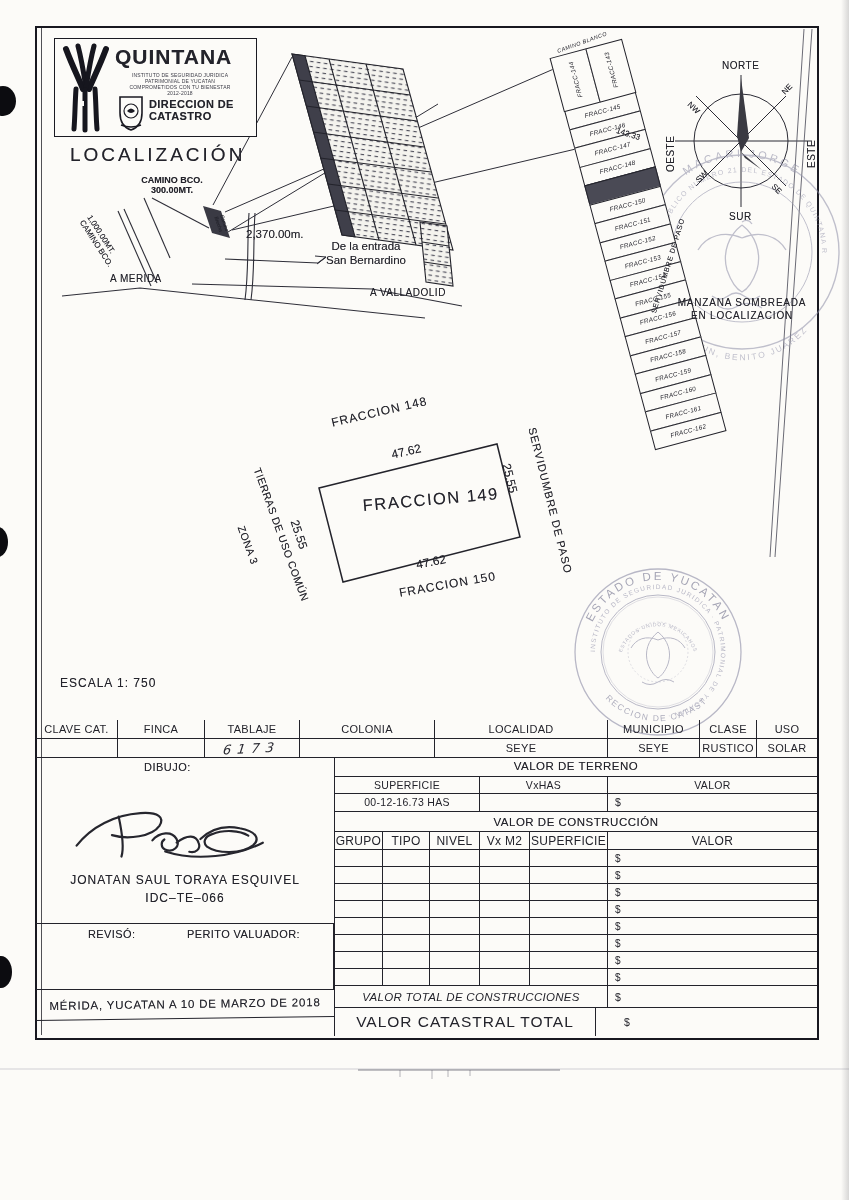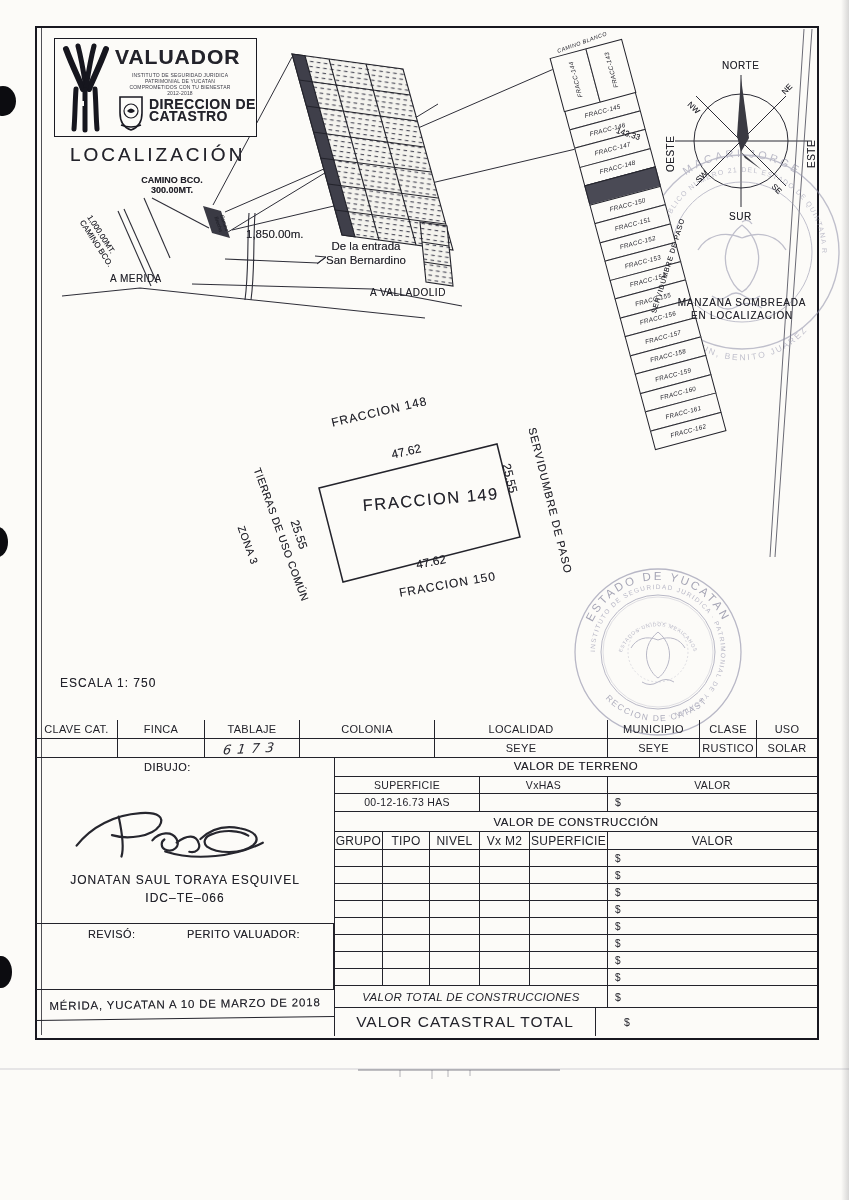--- a/index.html
+++ b/index.html
@@ -9,21 +9,21 @@
   .ink{color:#23232b;text-shadow:0 0 .5px rgba(30,30,40,.45);}
   #frame{position:absolute;left:35px;top:26px;width:780px;height:1010px;border:2.5px solid #181820;}
   #frame-inner-left{position:absolute;left:41px;top:27px;width:1px;height:1008px;background:rgba(24,24,32,.75);}
   .punch{position:absolute;background:#0c0c10;border-radius:50%;}
   .edge-shade{position:absolute;right:0;top:0;width:8px;height:100%;
       background:linear-gradient(to right,rgba(0,0,0,0),rgba(120,120,125,.28));}
   
   #logo-box{position:absolute;left:54px;top:38px;width:201px;height:97px;border:1.5px solid #1a1a22;background:#fcfbf8;}
   .logo-title{position:absolute;left:60px;top:6px;font-size:21px;font-weight:bold;letter-spacing:1px;}
   .logo-sub{position:absolute;left:56px;top:33px;width:138px;text-align:center;font-size:5px;line-height:6px;letter-spacing:.2px;color:#3a3a45;}
-  .dept{position:absolute;left:94px;top:59px;font-size:14px;font-weight:bold;line-height:12px;letter-spacing:.4px;}
+  .dept{position:absolute;left:94px;top:59px;font-size:11px;font-weight:bold;line-height:12px;letter-spacing:.4px;}
   
   .sec-title{position:absolute;left:70px;top:144px;font-size:19px;letter-spacing:3px;}
   
   .lbl{white-space:nowrap;}
   .rot{transform-origin:0 0;}
   
   #strip{position:absolute;left:550px;top:58px;width:74px;transform:rotate(-15deg);transform-origin:0 0;}
   #strip-camino{position:absolute;left:-2px;top:-10px;width:100%;text-align:center;font-size:5.5px;
       letter-spacing:.5px;font-style:italic;transform:rotate(-5deg);}
   #strip-top{display:flex;height:55px;}
@@ -192,21 +192,21 @@
         <path d="M20,3 C24,18 26,32 28,45" stroke-width="5"></path>
         <path d="M48,6 C42,22 36,34 31,46" stroke-width="6"></path>
         <path d="M36,3 C32,18 30,32 28,45" stroke-width="5"></path>
         <path d="M18,46 C17,60 17,74 16,86" stroke-width="5"></path>
         <path d="M27,47 C27,61 27,75 27,87" stroke-width="5"></path>
         <path d="M37,46 C38,60 38,74 39,86" stroke-width="5"></path>
       </g>
       <rect x="22" y="58" width="4" height="5" fill="#fcfbf8"></rect>
       <rect x="31" y="58" width="4" height="5" fill="#fcfbf8"></rect>
     </svg>
-    <div class="logo-title ink">VALUADOR</div>
+    <div class="logo-title ink">QUINTANA</div>
     <div class="logo-sub">
       <div>INSTITUTO DE SEGURIDAD JURIDICA</div>
       <div>PATRIMONIAL DE YUCATAN</div>
       <div>COMPROMETIDOS CON TU BIENESTAR</div>
       <div>2012-2018</div>
     </div>
     <svg class="abs" style="left:62px;top:56px;" width="28" height="38" viewBox="0 0 28 38">
       <path d="M3,2 L25,2 L25,18 C25,28 20,33 14,35 C8,33 3,28 3,18 Z" fill="none" stroke="#1a1a22" stroke-width="1.6"></path>
       <circle cx="14" cy="16" r="7" fill="none" stroke="#1a1a22" stroke-width="1.2"></circle>
       <path d="M10,16 q4,-5 8,0 q-4,4 -8,0" fill="#1a1a22"></path>
@@ -225,21 +225,21 @@
     <div>300.00MT.</div>
   </div>
   <div class="abs lbl rot ink" style="left:92px;top:214px;transform:rotate(57deg);font-size:8px;line-height:8.5px;">
     <div>1,000.00MT.</div>
     <div>CAMINO BCO.</div>
   </div>
   <div class="abs lbl rot ink" style="left:224px;top:214px;transform:rotate(72deg);font-size:5px;line-height:5.5px;font-style:italic;">
     <div>Camino</div>
     <div>Brecha</div>
   </div>
-  <div class="abs lbl ink" style="left:246px;top:228px;font-size:11.5px;">1,850.00m.</div>
+  <div class="abs lbl ink" style="left:246px;top:228px;font-size:11.5px;">2,370.00m.</div>
   <div class="abs lbl ink" style="left:306px;top:239px;width:120px;text-align:center;font-size:11.5px;line-height:14px;">
     <div>De la entrada</div>
     <div>San Bernardino</div>
   </div>
   <div class="abs lbl ink" style="left:110px;top:273px;font-size:10px;letter-spacing:.5px;">A MERIDA</div>
   <div class="abs lbl ink" style="left:370px;top:287px;font-size:10px;letter-spacing:.5px;">A VALLADOLID</div>
 
   <div id="strip">
     <div id="strip-camino">CAMINO BLANCO</div>
     <div id="strip-top">

